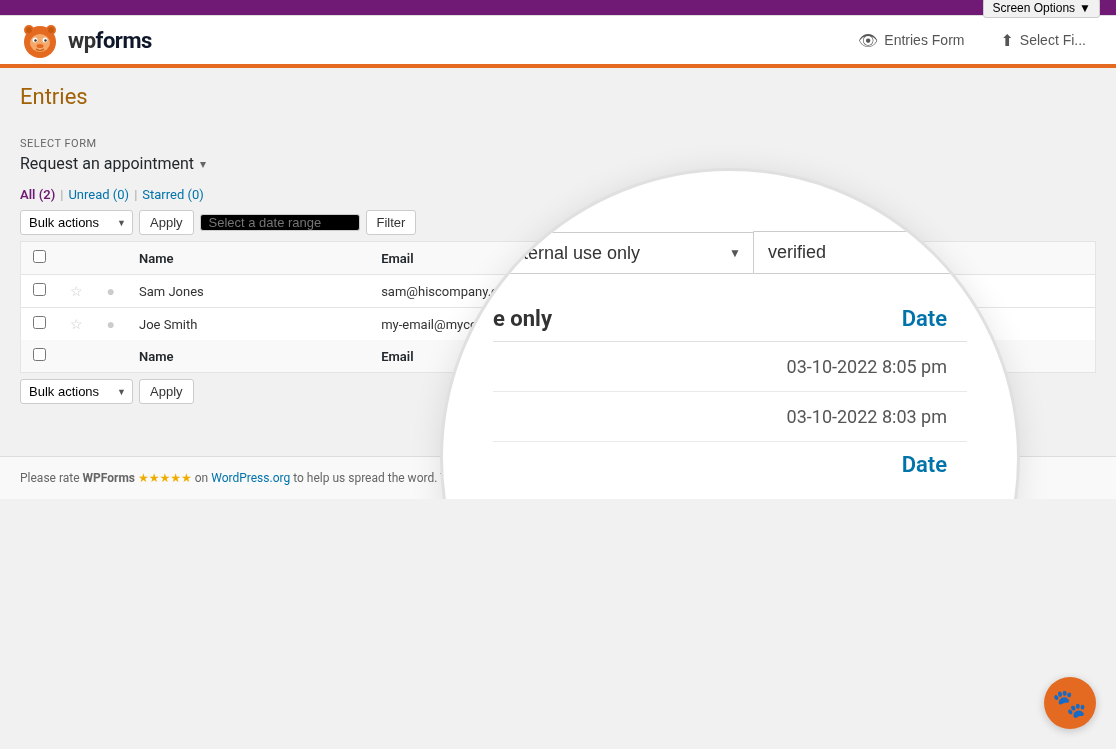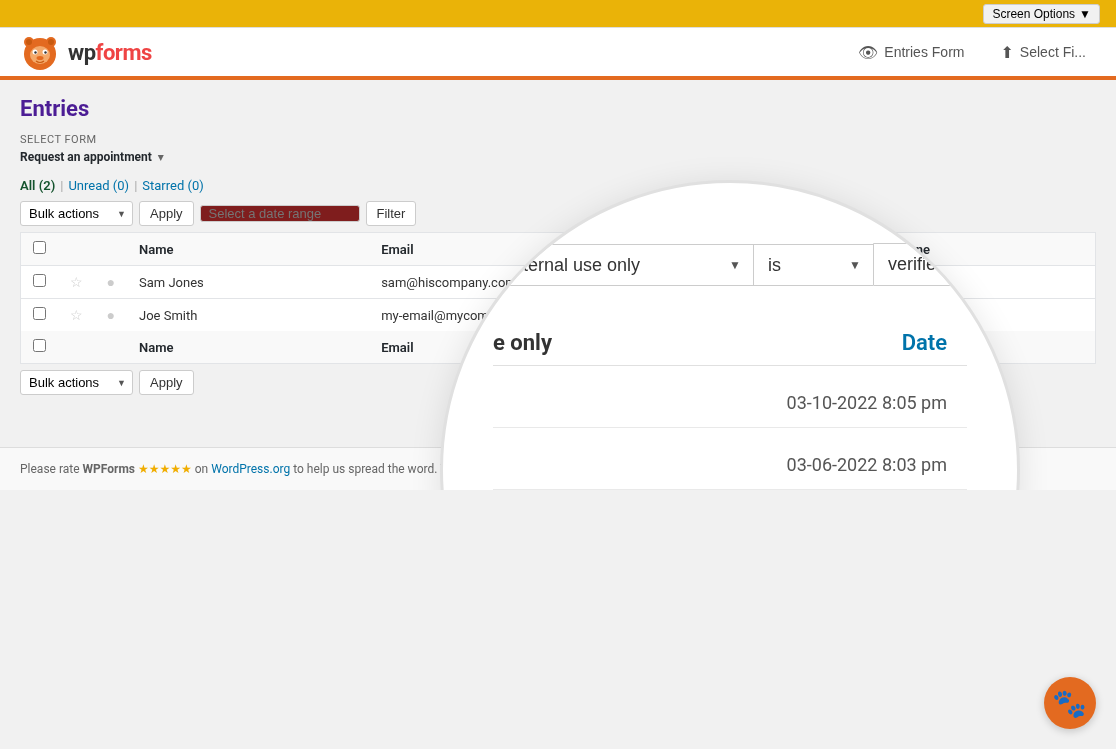--- a/index.html
+++ b/index.html
@@ -1,22 +1,22 @@
 <!DOCTYPE html>
 <html><head>
   <meta charset="utf-8">
   <style>
     * { box-sizing: border-box; margin: 0; padding: 0; }
     body { font-family: -apple-system, BlinkMacSystemFont, "Segoe UI", Roboto, sans-serif; background: #f1f1f1; font-size: 13px; color: #333; }
 
     
     .admin-bar {
-      background: #eab308;
+      background: #701a75;
       border-bottom: 1px solid #ddd;
-      height: 28px;
+      height: 16px;
       display: flex;
       align-items: center;
       justify-content: flex-end;
       padding: 0 16px;
     }
     .screen-options-btn {
       background: #f1f1f1;
       border: 1px solid #ccc;
       border-radius: 3px;
       padding: 2px 8px;
@@ -73,42 +73,42 @@
     .header-btn .btn-icon { font-size: 16px; }
 
     
     .main-content {
       padding: 16px 20px;
       position: relative;
     }
 
     .page-title {
       font-size: 22px;
-      font-weight: 700;
-      color: #4c1d95;
-      margin-bottom: 12px;
+      font-weight: 400;
+      color: #a16207;
+      margin-bottom: 28px;
     }
 
     .select-form-label {
       font-size: 11px;
       text-transform: uppercase;
       color: #666;
       letter-spacing: 0.5px;
       margin-bottom: 4px;
     }
 
     .form-selector {
       display: flex;
       align-items: center;
       gap: 6px;
       margin-bottom: 14px;
     }
     .form-selector-name {
-      font-size: 12px;
-      font-weight: 700;
+      font-size: 16px;
+      font-weight: 400;
       color: #23282d;
     }
     .form-selector-chevron {
       font-size: 12px;
       color: #666;
     }
 
     
     .filter-bar {
       background: #fff;
@@ -134,21 +134,21 @@
       gap: 0;
       margin-bottom: 8px;
       font-size: 13px;
     }
     .entries-tab {
       color: #0073aa;
       text-decoration: none;
       cursor: pointer;
     }
     .entries-tab.active {
-      color: #14532d;
+      color: #701a75;
       font-weight: 600;
       text-decoration: none;
     }
     .entries-tab-sep {
       color: #aaa;
       margin: 0 5px;
     }
 
     
     .toolbar {
@@ -189,21 +189,21 @@
       font-size: 13px;
       cursor: pointer;
       color: #333;
     }
     .date-range-input {
       border: 1px solid #ccc;
       border-radius: 3px;
       padding: 0 8px;
       font-size: 13px;
       color: #aaa;
-      background: #7f1d1d;
+      background: #000000;
       width: 160px;
     }
     .filter-btn {
       background: #fff;
       border: 1px solid #ccc;
       border-radius: 3px;
       padding: 4px 10px;
       font-size: 13px;
       cursor: pointer;
       color: #333;
@@ -276,21 +276,21 @@
       flex-direction: column;
       align-items: stretch;
       justify-content: flex-start;
       box-shadow: 0 4px 32px rgba(0,0,0,0.10);
       z-index: 100;
     }
     .magnify-inner {
       padding: 60px 50px 50px 50px;
       display: flex;
       flex-direction: column;
-      gap: 12px;
+      gap: 0;
       width: 100%;
     }
     
     .magnify-filter-row {
       display: flex;
       align-items: center;
       gap: 0;
       margin-bottom: 32px;
     }
     .magnify-field-select-wrap {
@@ -456,21 +456,21 @@
       <circle cx="31" cy="10" r="3" fill="#c85a10"></circle>
       <ellipse cx="20" cy="23" rx="10" ry="9" fill="#f4a96a"></ellipse>
       <circle cx="15" cy="20" r="2.5" fill="#fff"></circle>
       <circle cx="25" cy="20" r="2.5" fill="#fff"></circle>
       <circle cx="15.5" cy="20.5" r="1.2" fill="#333"></circle>
       <circle cx="25.5" cy="20.5" r="1.2" fill="#333"></circle>
       <ellipse cx="20" cy="26" rx="3.5" ry="2" fill="#e36a20"></ellipse>
       <path d="M16 29 Q20 32 24 29" stroke="#c85a10" stroke-width="1.2" fill="none"></path>
     </svg>
     <span class="logo-text">
-      <span>wp</span><span style="color:#ef4444;">forms</span>
+      <span>wp</span><span style="color:#0f172a;">forms</span>
     </span>
   </div>
   <div class="header-actions">
     <button class="header-btn">
       <span class="btn-icon">👁</span>
       <span>Entries Form</span>
     </button>
     <button class="header-btn">
       <span class="btn-icon">⬆</span>
       <span>Select Fi...</span>
@@ -566,41 +566,36 @@
 
   <div class="magnify-overlay">
     <div class="magnify-inner">
 
       <div class="magnify-filter-row">
         <div class="magnify-field-select-wrap">
           <select class="magnify-field-select">
             <option value="Internal use only">Internal use only</option>
           </select>
         </div>
-        <div class="magnify-is-select-wrap">
-          <select class="magnify-is-select">
-            <option value="is">is</option>
-          </select>
-        </div>
         <input class="magnify-value-input" type="text" value="verified" style="">
       </div>
 
       <div class="magnify-table-header">
         <span class="magnify-col-field">e only</span>
         <span class="magnify-col-date">Date</span>
       </div>
 
       <div class="magnify-data-row">
         <span class="magnify-data-field"></span>
         <span class="magnify-data-date">03-10-2022 8:05 pm</span>
       </div>
 
       <div class="magnify-data-row">
         <span class="magnify-data-field"></span>
-        <span class="magnify-data-date">03-06-2022 8:03 pm</span>
+        <span class="magnify-data-date">03-10-2022 8:03 pm</span>
       </div>
 
       <div class="magnify-table-footer">
         <span class="magnify-footer-field"></span>
         <span class="magnify-footer-date">Date</span>
       </div>
 
     </div>
   </div>
 

